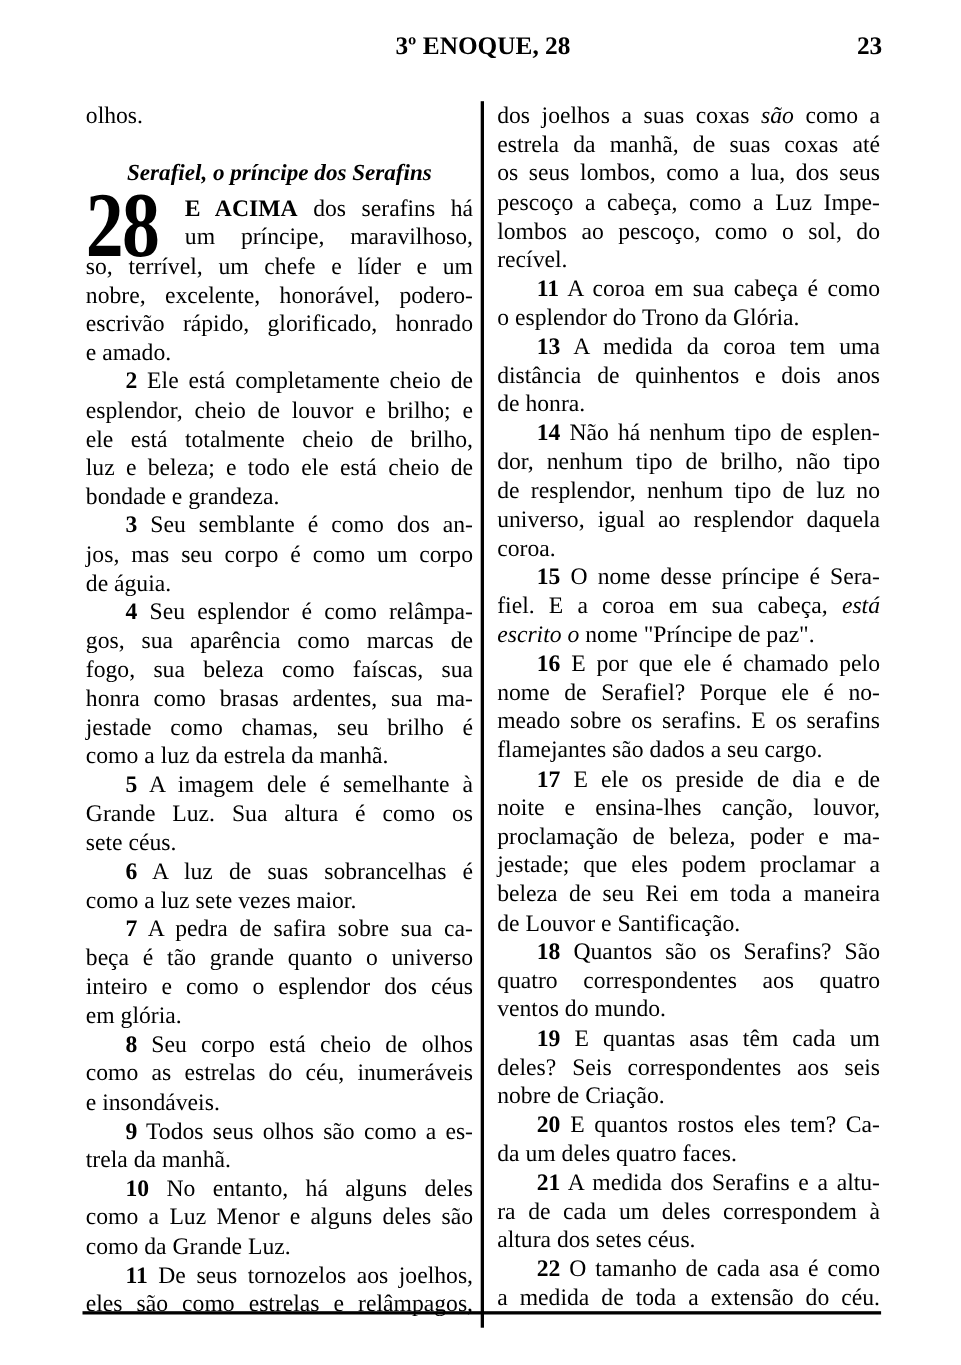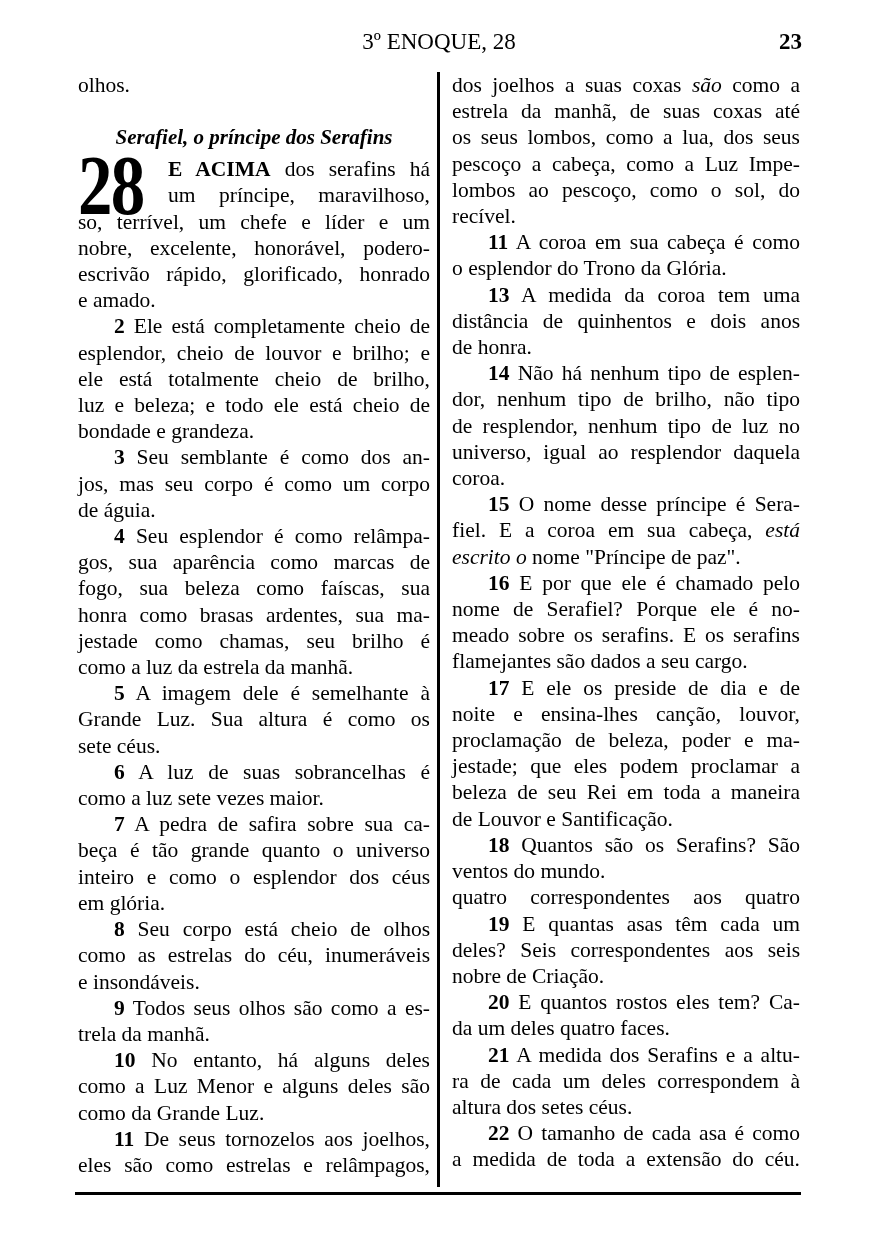--- a/index.html
+++ b/index.html
@@ -2,26 +2,26 @@
 <html lang="pt"><head>
 <meta charset="utf-8">
 <style>
   html,body{margin:0;padding:0;background:#ffffff;}
   .page{
     position:relative;width:874px;height:1241px;background:#ffffff;color:#000;
     font-family:"Liberation Serif",serif;overflow:hidden;
   }
   .running-head{
     position:absolute;top:28px;left:78px;width:722px;text-align:center;
-    font-weight:normal;font-size:23px;line-height:28px;white-space:nowrap;
+    font-weight:bold;font-size:23px;line-height:28px;white-space:nowrap;
   }
   .page-num{
     position:absolute;top:28px;right:72px;font-weight:bold;font-size:23px;line-height:28px;
   }
-  .columns{position:absolute;top:72px;left:78px;width:722px;height:1115px;display:flex;}
+  .columns{position:absolute;top:92px;left:78px;width:722px;height:1115px;display:flex;}
   .col-left{width:352px;}
   .divider{width:3px;height:1115px;background:#000;margin-left:7px;flex:none;}
   .col-right{width:348px;margin-left:12px;}
   .line{
     font-size:21.5px;line-height:26.2px;
     text-align:justify;text-align-last:justify;text-justify:inter-word;
   }
   .line.end{text-align-last:auto;}
   .line.indent{text-indent:36px;}
   .block-plain{margin-bottom:26px;}
@@ -153,22 +153,22 @@
         <div class="para block-verse">
           <div class="line indent"><b>17</b> E ele os preside de dia e de</div>
           <div class="line">noite e ensina-lhes canção, louvor,</div>
           <div class="line">proclamação de beleza, poder e ma-</div>
           <div class="line">jestade; que eles podem proclamar a</div>
           <div class="line">beleza de seu Rei em toda a maneira</div>
           <div class="line end">de Louvor e Santificação.</div>
         </div>
         <div class="para block-verse">
           <div class="line indent"><b>18</b> Quantos são os Serafins? São</div>
+          <div class="line">quatro correspondentes aos quatro</div>
           <div class="line end">ventos do mundo.</div>
-          <div class="line">quatro correspondentes aos quatro</div>
         </div>
         <div class="para block-verse">
           <div class="line indent"><b>19</b> E quantas asas têm cada um</div>
           <div class="line">deles? Seis correspondentes aos seis</div>
           <div class="line end">nobre de Criação.</div>
         </div>
         <div class="para block-verse">
           <div class="line indent"><b>20</b> E quantos rostos eles tem? Ca-</div>
           <div class="line end">da um deles quatro faces.</div>
         </div>

